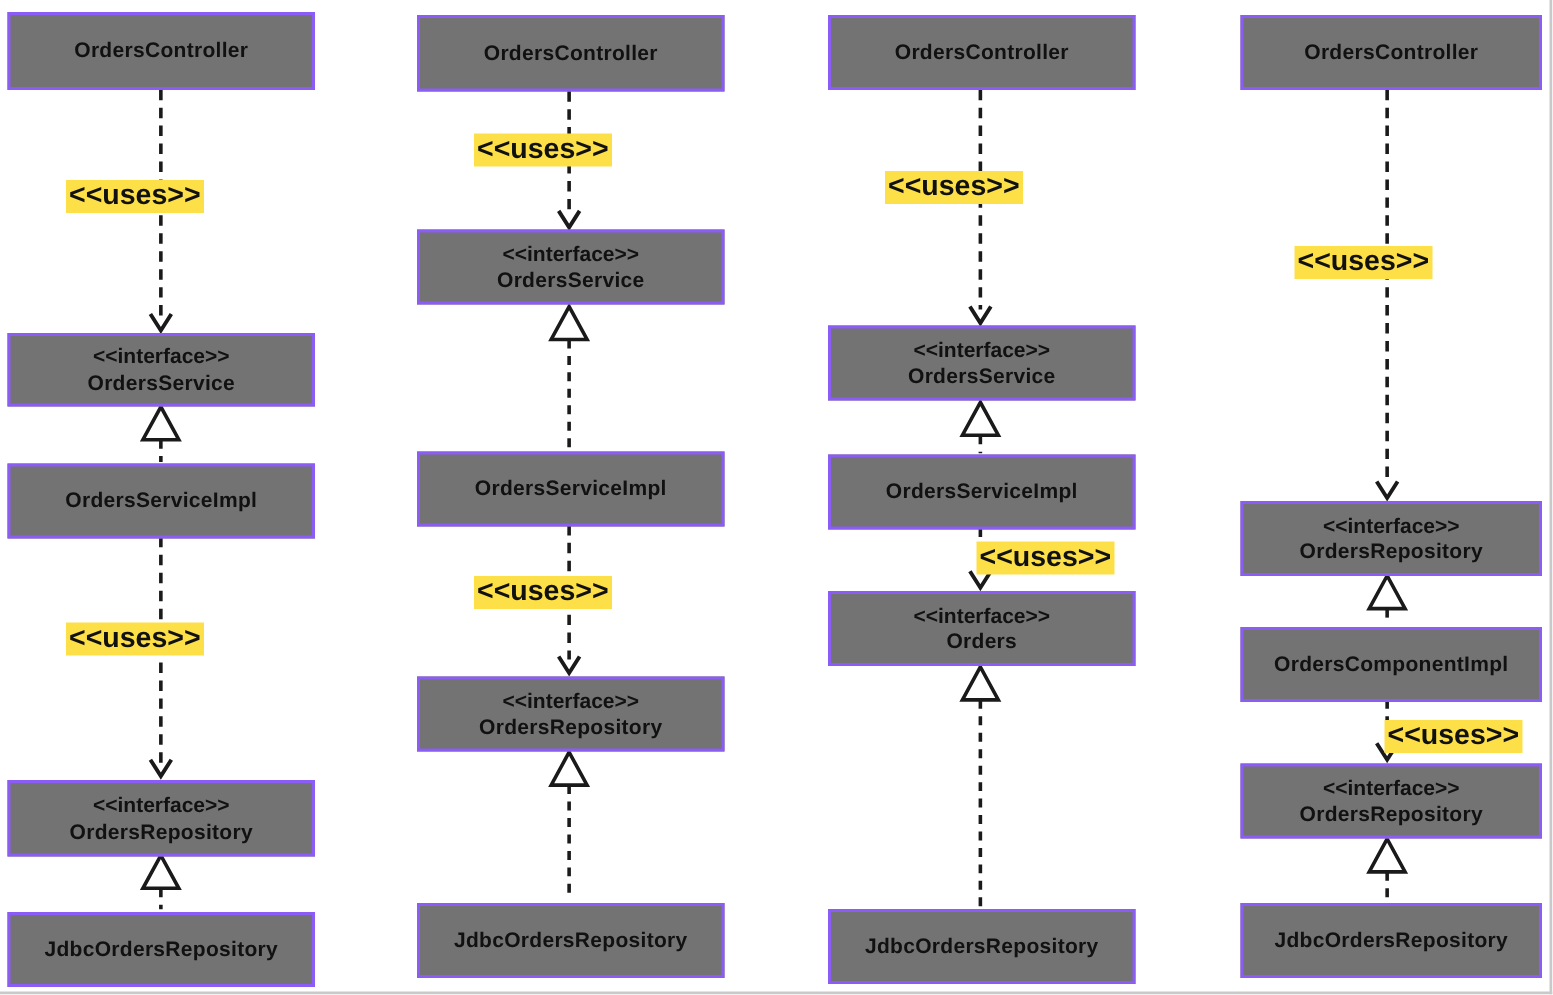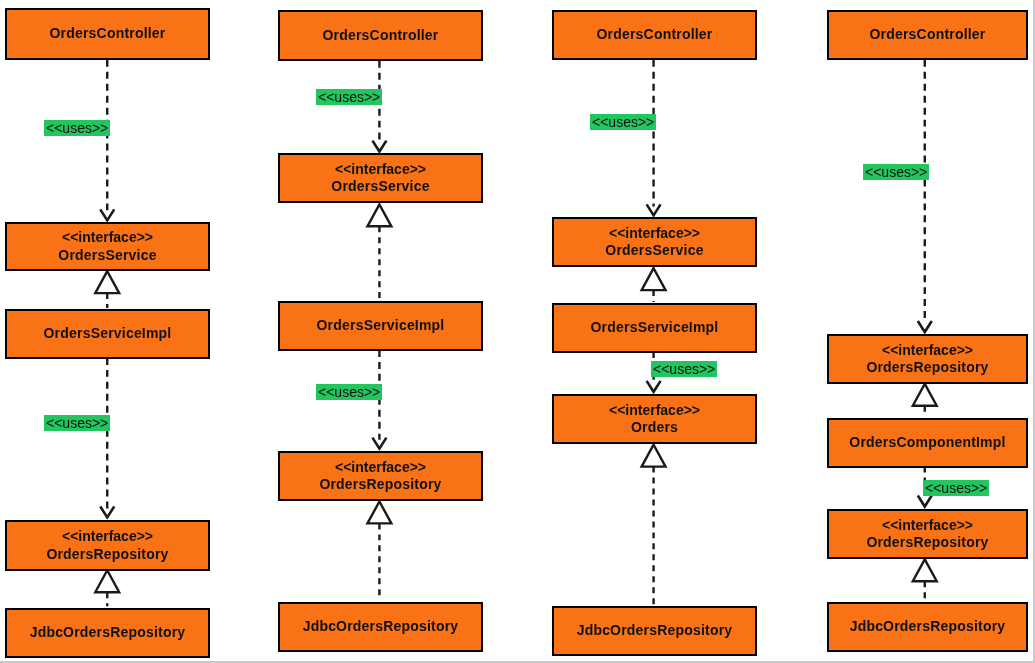--- a/index.html
+++ b/index.html
@@ -11,43 +11,43 @@
     border-bottom:2px solid #c9c9c9;
     box-sizing:border-box;
     overflow:hidden;
     font-family:"Liberation Sans", sans-serif;
     color:#111;
   }
   svg.wires{position:absolute;left:0;top:0;width:100%;height:100%;}
   .uml-box{
     position:absolute;
     box-sizing:border-box;
-    background:#f97316;
-    border:2px solid #000000;
+    background:#737373;
+    border:2px solid #8b5cf6;
     display:flex;
     flex-direction:column;
     align-items:center;
     justify-content:center;
     text-align:center;
     line-height:1.25;
   }
   .uml-box .cls{
     font-weight:bold;
     font-size:14px;
     letter-spacing:.2px;
   }
   .uml-box .stereo{
     font-weight:bold;
     font-size:14px;
   }
   .uses{
     position:absolute;
-    font-size:14px;
-    font-weight:normal;
-    background:#22c55e;
+    font-size:19px;
+    font-weight:bold;
+    background:#fde047;
     padding:0 2px;
     white-space:nowrap;
   }
 </style>
 </head>
 <body>
 
 <div class="canvas">
 
   <svg class="wires" viewBox="0 0 1035 663" xmlns="http://www.w3.org/2000/svg">

